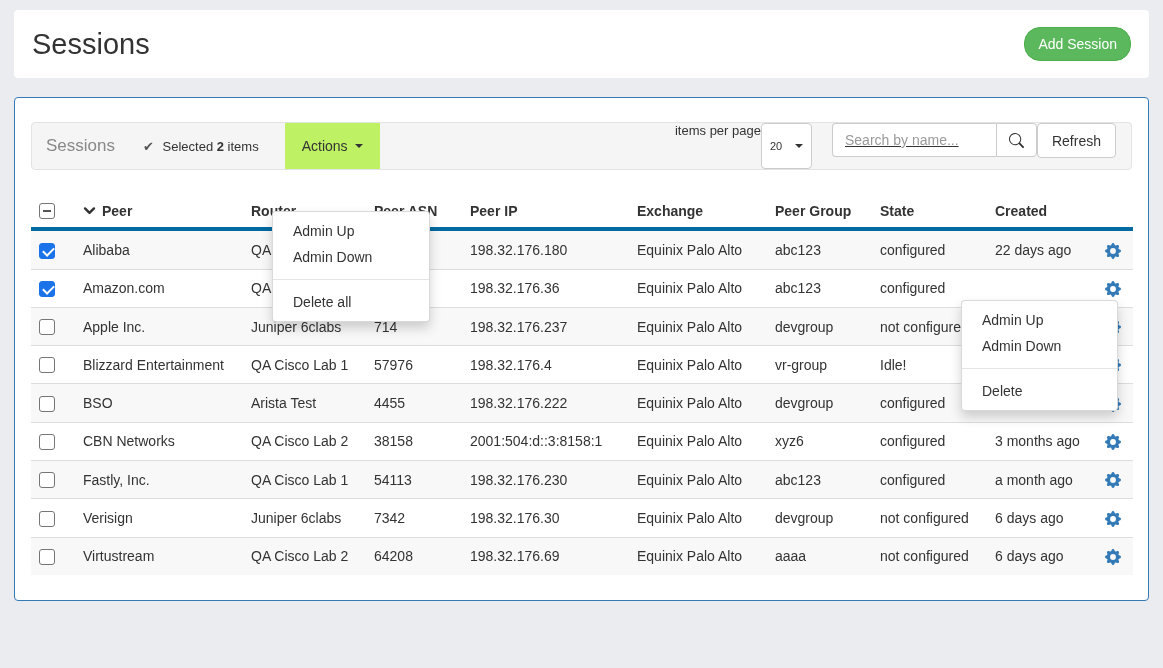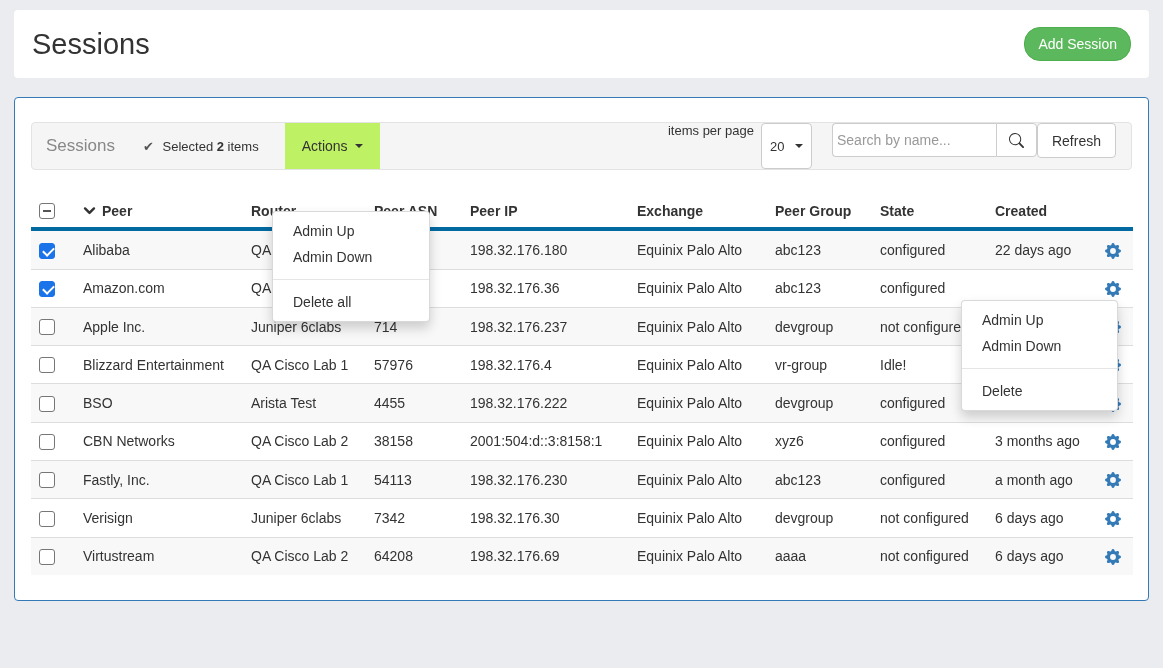--- a/index.html
+++ b/index.html
@@ -49,29 +49,30 @@
     font-family:"Liberation Sans", sans-serif;
   }
   .caret {
     display:inline-block; width:0; height:0;
     border-left:4px solid transparent; border-right:4px solid transparent;
     border-top:4px solid #333;
   }
   .toolbar-right { margin-left:auto; display:flex; align-items:flex-start; padding-right:15px; }
   .ipp-label { font-size:13px; color:#333; }
   .select-box {
-    margin-left:7px; width:51px; height:46px; background:#fff;
+    margin-left:0; width:51px; height:46px; background:#fff;
     border:1px solid #ccc; border-radius:4px; display:flex; align-items:center;
-    justify-content:space-between; padding:0 8px; font-size:13px; cursor:pointer;
+    justify-content:space-between; padding:0 8px; font-size:11px; cursor:pointer;
   }
   .search-group { display:flex; margin-left:20px; }
   .search-group input {
     width:164px; height:34px; border:1px solid #ccc; border-right:none;
-    border-radius:4px 0 0 4px; padding:0 4px; font-size:14px; color:#333; outline:none;
+    border-radius:4px 0 0 4px; padding:0 12px; font-size:14px; color:#333; outline:none;
     font-family:"Liberation Sans", sans-serif;
+    text-decoration:underline;
   }
   .search-group input::placeholder { color:#999; }
   .search-btn {
     width:41px; height:34px; background:#fff; border:1px solid #ccc;
     border-radius:0 4px 4px 0; display:flex; align-items:center; justify-content:center;
     cursor:pointer; padding:0;
   }
   .refresh-btn {
     height:35px; background:#fff; border:1px solid #ccc;
     border-radius:4px; padding:0 14px; font-size:14px; color:#333; cursor:pointer;

